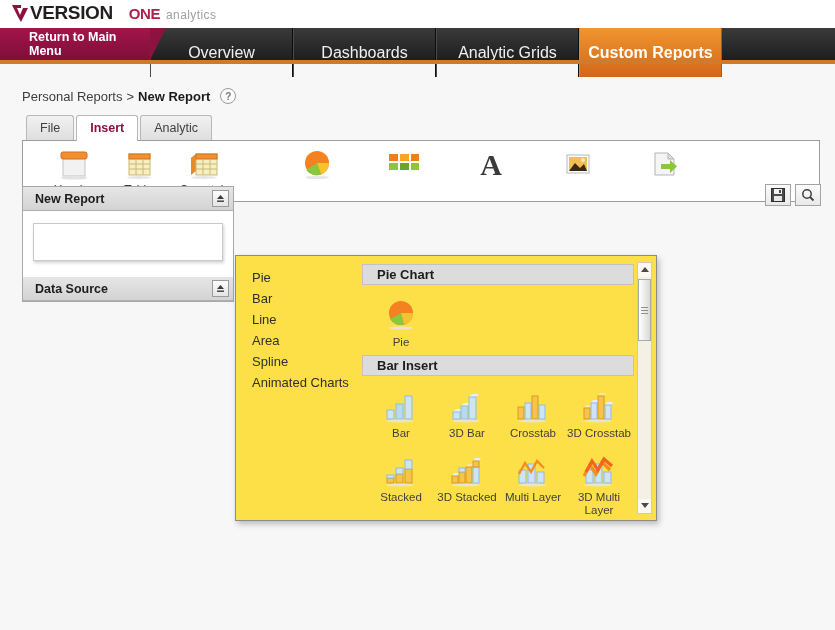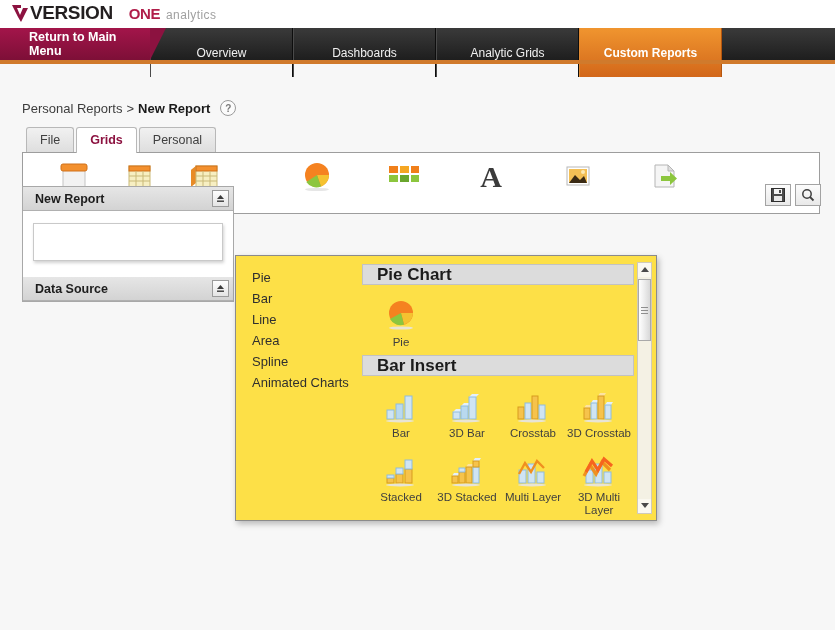--- a/index.html
+++ b/index.html
@@ -59,34 +59,34 @@
   }
   .nav-home-slant {
     position: absolute; left: 150px; top: 0; z-index: 2;
     width: 0; height: 0;
     border-top: 32px solid #8c1240;
     border-right: 16px solid transparent;
   }
   .nav-item {
     height: 49px; min-width: 143px;
     display: flex; align-items: center; justify-content: center;
-    color: #f0f0f0; font-size: 12px;
+    color: #f0f0f0; font-size: 16px;
     border-left: 1px solid #4a4a4a;
     border-right: 1px solid #0d0d0d;
   }
   .nav-item:first-of-type { border-left: none; margin-left: 16px; }
   .nav-item.active {
     background: linear-gradient(to bottom, #f0952f 0%, #d2671a 100%);
     color: #ffffff; font-weight: bold;
     border-left: 1px solid #e08a33;
     border-right: 1px solid #b5560f;
   }
 
   
-  #page { position: relative; padding-top: 16px; }
+  #page { position: relative; padding-top: 4px; }
 
   #breadcrumb {
     margin: 24px 0 0 22px;
     font-size: 13px; color: #3d3d3d;
     display: flex; align-items: center;
   }
   #breadcrumb .crumb-link { color: #3d3d3d; }
   #breadcrumb .crumb-sep { margin: 0 4px; }
   #breadcrumb .crumb-current { font-weight: bold; color: #1a1a1a; }
   .help-icon {
@@ -212,21 +212,21 @@
   }
   .cm-scroll-area {
     position: absolute; left: 8px; top: 8px; right: 22px; bottom: 0;
     overflow: hidden;
   }
   .sec-head {
     height: 21px; display: flex; align-items: center;
     padding-left: 14px;
     background: #dcdcdc;
     border: 1px solid #c2c2c2;
-    font-size: 17px; font-weight: bold; color: #1c1c1c;
+    font-size: 13px; font-weight: bold; color: #1c1c1c;
     margin-bottom: 6px;
   }
   .sec-row {
     display: flex; padding: 4px 0 6px 6px;
   }
   .chart-item {
     width: 66px;
     display: flex; flex-direction: column; align-items: center;
     text-align: center;
   }
@@ -298,24 +298,24 @@
     <span class="crumb-sep">&gt;</span>
     <span class="crumb-current">New Report</span>
     <span class="help-icon">?</span>
   </div>
 
   <div id="ribbon-tabs">
     <div class="rtab">
       <span>File</span>
     </div>
     <div class="rtab active">
-      <span>Grids</span>
+      <span>Insert</span>
     </div>
     <div class="rtab">
-      <span>Personal</span>
+      <span>Analytic</span>
     </div>
   </div>
 
   <div id="topbtns">
     <div class="iconbtn">
       <svg width="14" height="14" viewBox="0 0 14 14">
         <rect x="0.5" y="0.5" width="13" height="13" fill="#4a4a4a" stroke="#2e2e2e"></rect>
         <rect x="3" y="1" width="8" height="5" fill="#f2f2f2"></rect>
         <rect x="8" y="2" width="2" height="3" fill="#4a4a4a"></rect>
         <rect x="3" y="8" width="8" height="5" fill="#e8e8e8"></rect>

